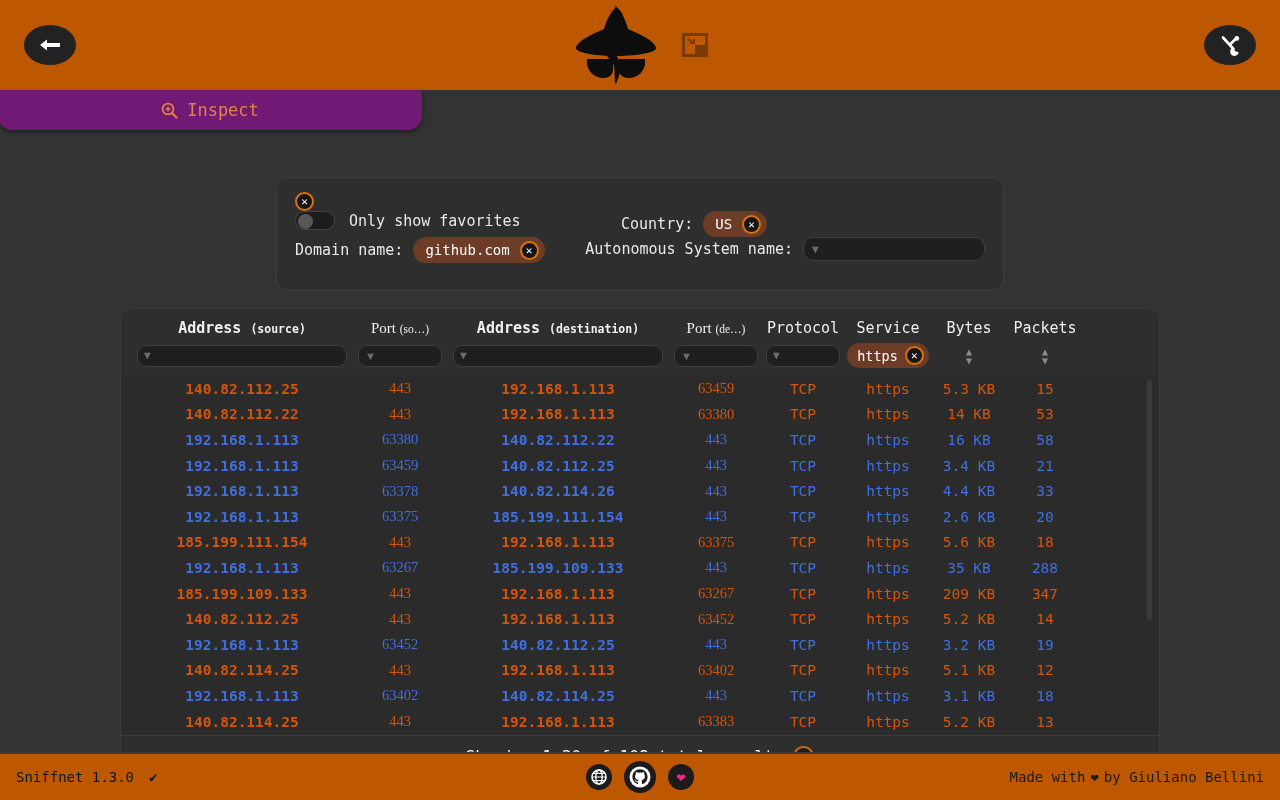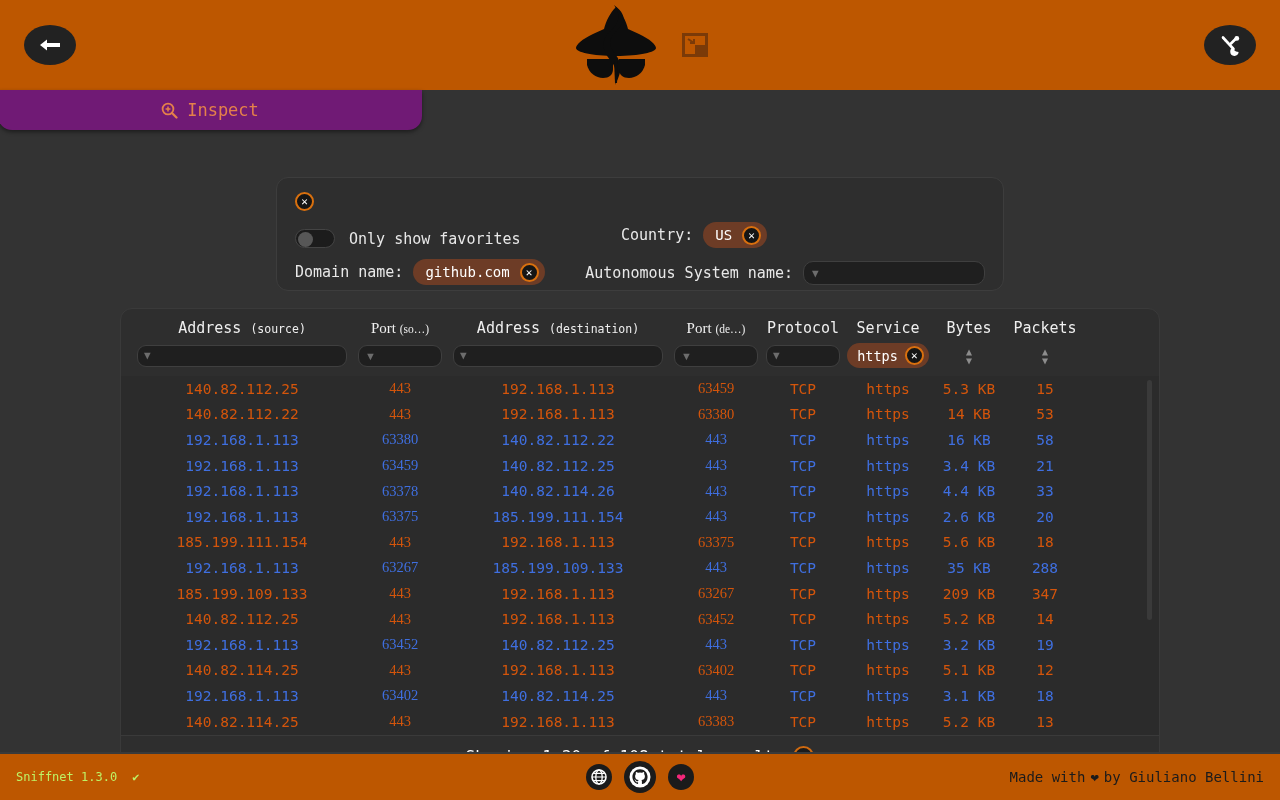--- a/index.html
+++ b/index.html
@@ -50,21 +50,21 @@
   
   .body { flex: 1 1 auto; position: relative; }
 
   
   .filter-panel {
     position: absolute; left: 276px; top: 47px; width: 728px; height: 114px;
     background: #2e2e2e; border: 1px solid #3d3d3d; border-radius: 12px;
     padding: 14px 18px 10px 18px;
   }
   .fp-title { color: #e4a05a; font-size: 16.5px; display: flex; align-items: center; gap: 9px; }
-  .fp-row { display: flex; align-items: flex-end; margin-top: 11px; }
+  .fp-row { display: flex; align-items: flex-start; }
   .fp-left { width: 326px; display: flex; align-items: center; }
   .fp-right { display: flex; align-items: center; }
   .fp-label { color: #e8e8e8; font-size: 15px; white-space: nowrap; }
 
   .toggle {
     width: 40px; height: 19px; border-radius: 11px; background: #1c1c1c;
     position: relative; cursor: pointer; margin-right: 14px; border: 1px solid #444;
   }
   .toggle .knob { position: absolute; left: 2px; top: 2px; width: 15px; height: 15px; border-radius: 50%; background: #575757; }
 
@@ -114,21 +114,21 @@
   .sorter { color: #8d8d8d; font-size: 10px; line-height: 9px; text-align: center; cursor: pointer; }
 
   .tbody { position: relative; flex: 1 1 auto; overflow: hidden; background: #2b2b2b; }
   .rows { position: absolute; inset: 0; }
   .row { display: flex; align-items: center; height: 25.6px; }
   .row .cell { font-size: 14.5px; text-align: center; white-space: nowrap; }
   .row.out .cell { color: #d4550b; }
   .row.in  .cell { color: #3f6fe0; }
 
   
-  .c-addr  { width: 222px; }
+  .c-addr  { width: 222px; font-weight: bold; }
   .c-port  { width: 94px; font-family: Liberation Serif, serif; }
   .c-proto { width: 80px; }
   .c-svc   { width: 90px; }
   .c-bytes { width: 72px; }
   .c-pkts  { width: 80px; }
   .pad-l   { width: 10px; flex: 0 0 10px; }
 
   .vscroll { position: absolute; right: 7px; top: 4px; width: 5px; height: 240px; background: #3a3a3a; border-radius: 3px; }
 
   .tfoot {
@@ -139,21 +139,21 @@
     width: 21px; height: 21px; border-radius: 50%; border: 2px solid #cf6a10;
     background: #1b1b1b; color: #ffffff; font-size: 11px;
     display: inline-flex; align-items: center; justify-content: center; cursor: pointer;
   }
 
   
   .footer {
     flex: 0 0 48px; height: 48px; background: #bd5700; position: relative;
     display: flex; align-items: center; border-top: 2px solid #3a3a3a;
   }
-  .f-left { position: absolute; left: 16px; color: #bef264; font-size: 12px; display: flex; align-items: center; gap: 15px; }
+  .f-left { position: absolute; left: 16px; color: #0f172a; font-size: 14px; display: flex; align-items: center; gap: 15px; }
   .f-center { position: absolute; left: 0; right: 0; display: flex; align-items: center; justify-content: center; gap: 12px; }
   .f-right { position: absolute; right: 16px; color: #1b1b1b; font-size: 14px; display: flex; align-items: center; gap: 5px; }
   .circ-ico { width: 26px; height: 26px; border-radius: 50%; background: #1b1b1b; display: flex; align-items: center; justify-content: center; cursor: pointer; }
   .circ-ico.big { width: 32px; height: 32px; }
   .heart { color: #f5277a; font-size: 15px; }
   .heart-dark { color: #1b1b1b; font-size: 14px; }
 </style>
 </head>
 <body>
 

